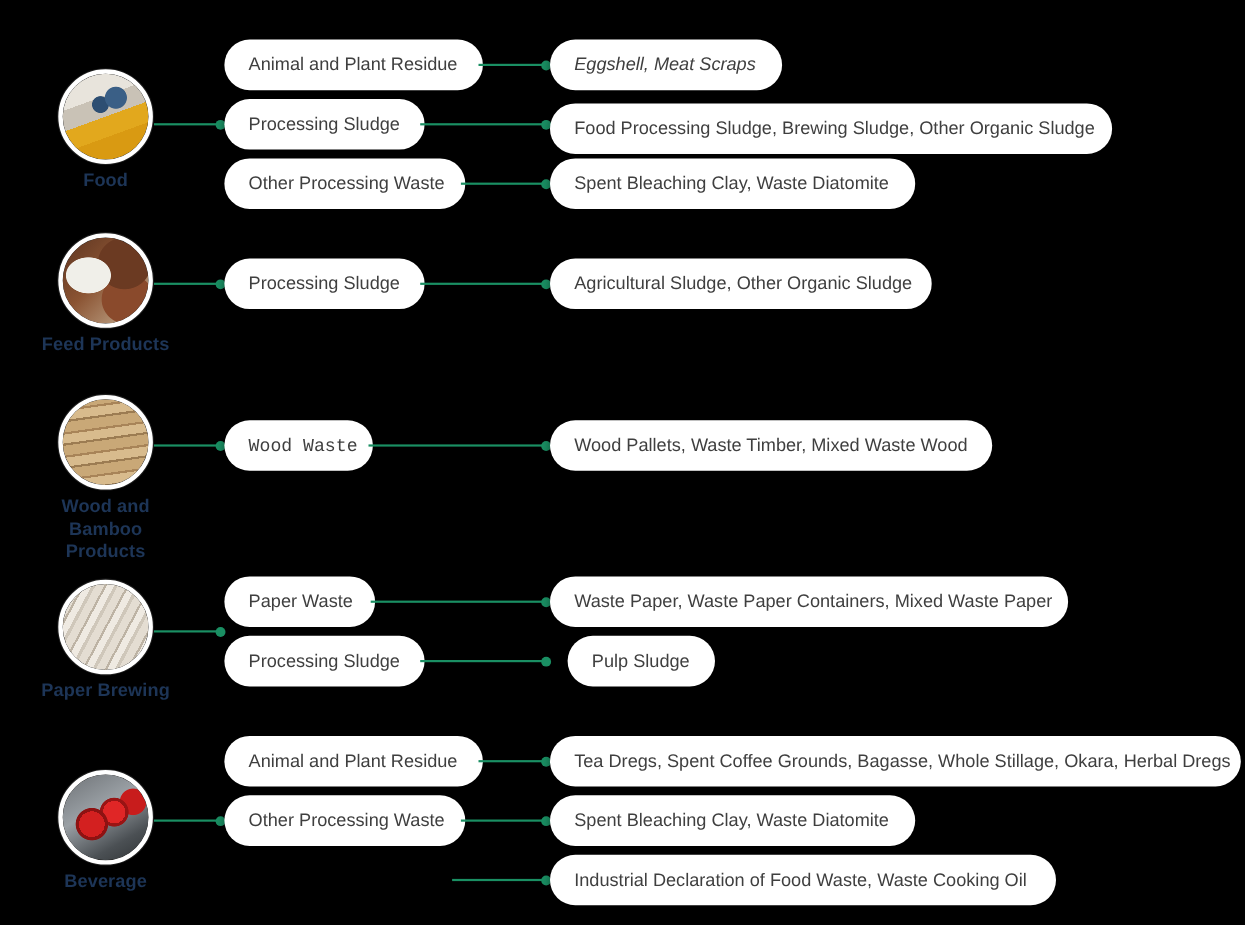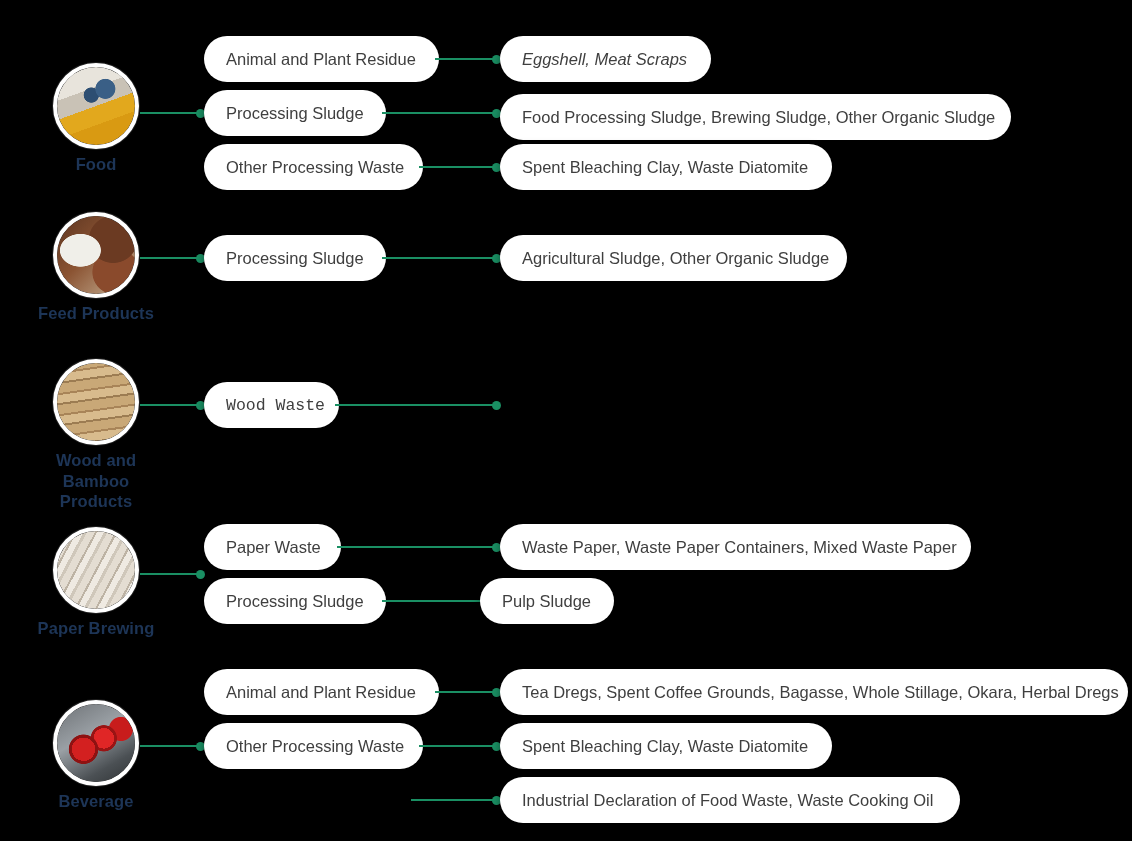--- a/index.html
+++ b/index.html
@@ -181,20 +181,23 @@
       <div class="cat-label">Wood and Bamboo
 Products</div>
     </div>
     <div class="conn" style="left: 140px; top: 404px; width: 64px;"></div>
     <div class="conn-dot" style="left: 196px; top: 400.5px;"></div>
     <div class="pill mid" style="left: 204px; top: 382px; width: 135px; font-family: Liberation Mono, monospace;">
       <span>Wood Waste</span>
     </div>
     <div class="conn" style="left: 335px; top: 404px; width: 165px;"></div>
     <div class="conn-dot" style="left: 492px; top: 400.5px;"></div>
+    <div class="pill leaf" style="left: 500px; top: 382px; width: 402px;">
+      <span>Wood Pallets, Waste Timber, Mixed Waste Wood</span>
+    </div>
     <div class="cat-node" style="left: 31px; top: 527px;">
       <div class="cat-circle">
         <div class="photo ph-paper"></div>
       </div>
       <div class="cat-label">Paper Brewing</div>
     </div>
     <div class="conn" style="left: 140px; top: 573px; width: 64px;"></div>
     <div class="conn-dot" style="left: 196px; top: 569.5px;"></div>
     <div class="pill mid" style="left: 204px; top: 524px; width: 137px;">
       <span>Paper Waste</span>
@@ -202,21 +205,21 @@
     <div class="conn" style="left: 337px; top: 546px; width: 163px;"></div>
     <div class="conn-dot" style="left: 492px; top: 542.5px;"></div>
     <div class="pill leaf" style="left: 500px; top: 524px; width: 471px;">
       <span>Waste Paper, Waste Paper Containers, Mixed Waste Paper</span>
     </div>
     <div class="pill mid" style="left: 204px; top: 578px; width: 182px;">
       <span>Processing Sludge</span>
     </div>
     <div class="conn" style="left: 382px; top: 600px; width: 118px;"></div>
     <div class="conn-dot" style="left: 492px; top: 596.5px;"></div>
-    <div class="pill leaf" style="left: 480px; top: 578px; width: 134px;">
+    <div class="pill leaf" style="left: 516px; top: 578px; width: 134px;">
       <span>Pulp Sludge</span>
     </div>
     <div class="cat-node" style="left: 31px; top: 700px;">
       <div class="cat-circle">
         <div class="photo ph-beverage"></div>
       </div>
       <div class="cat-label">Beverage</div>
     </div>
     <div class="conn" style="left: 140px; top: 745px; width: 64px;"></div>
     <div class="conn-dot" style="left: 196px; top: 741.5px;"></div>

